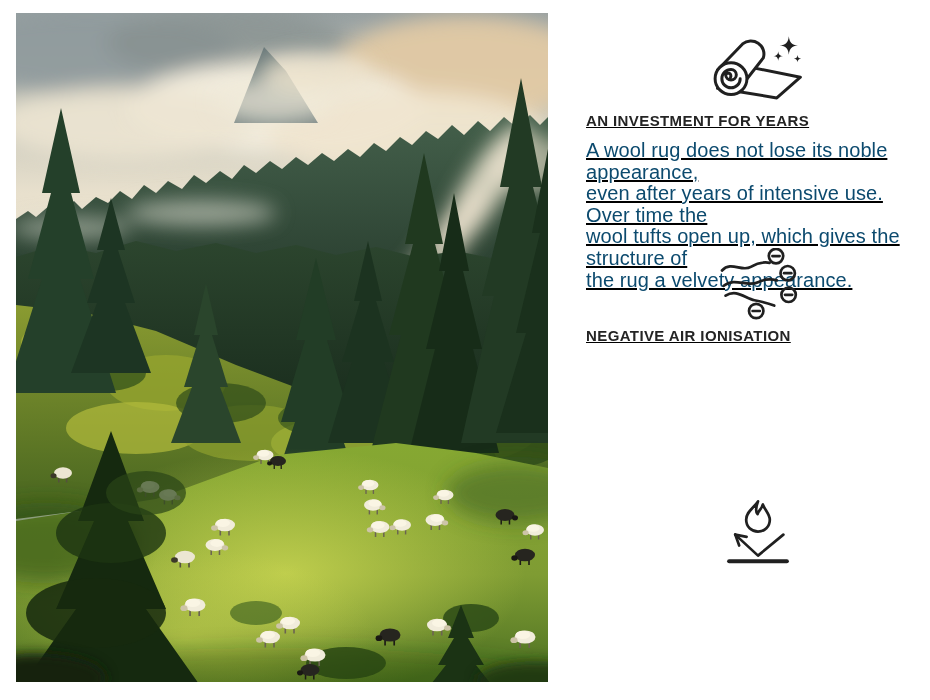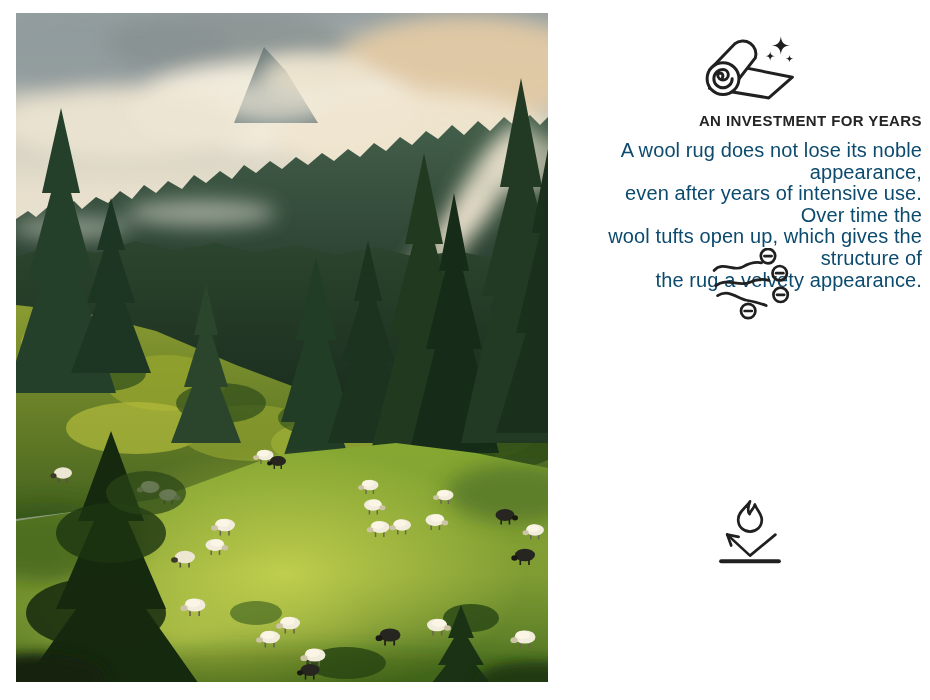--- a/index.html
+++ b/index.html
@@ -4,21 +4,21 @@
 <style>
   * { margin:0; padding:0; box-sizing:border-box; }
   html,body { background:#ffffff; }
   body { font-family:"Liberation Sans", sans-serif; }
   .page { position:relative; width:930px; height:700px; background:#ffffff; overflow:hidden; }
 
   .photo-wrap { position:absolute; left:16px; top:13px; width:532px; height:669px; overflow:hidden; }
   .photo-wrap svg { display:block; width:532px; height:669px; }
 
   .features { position:absolute; left:578px; top:0; width:344px; height:700px; }
-  .feature { position:absolute; left:0; width:344px; text-align:right; }
+  .feature { position:absolute; left:8px; width:344px; text-align:left;text-decoration:underline; }
   .feature-investment { top:33px; }
   .feature-ionisation { top:248px; }
   .feature-flame { top:495px; }
 
   .icon { height:72px; display:flex; align-items:flex-end; justify-content:center; margin-bottom:7px; }
   .icon svg { display:block; }
 
   .feature h3 {
     font-size:15px; font-weight:700; letter-spacing:.4px; color:#242424;
     margin:0 0 11px 0; text-transform:uppercase;
@@ -235,20 +235,21 @@
             <circle cx="83" cy="28" r="8"></circle>
             <circle cx="84" cy="52" r="8"></circle>
             <circle cx="48" cy="70" r="8"></circle>
             <path d="M66,9 L74,9"></path>
             <path d="M79,28 L87,28"></path>
             <path d="M80,52 L88,52"></path>
             <path d="M44,70 L52,70"></path>
           </g>
         </svg>
       </div>
+      <h3>NEGATIVE AIR IONISATION</h3>
     </section>
 
     <section class="feature feature-flame">
       <div class="icon">
         <svg width="90" height="70" viewBox="0 0 100 80">
           <g stroke="#202020" fill="none" stroke-linecap="round" stroke-linejoin="round">
             <path stroke-width="3.1" d="M50,5 C45,13 36.5,16.5 36.5,26 C36.5,34 42.5,39.5 50,39.5 C57.5,39.5 63.5,34 63.5,26 C63.5,19.5 58.5,16 55.5,8.5 C54.5,13.5 50.5,15.5 49.5,19.5 C46.5,16.5 48,10.5 50,5 Z"></path>
             <path stroke-width="3.1" d="M79,43 L50,67 L24,43"></path>
             <path stroke-width="3.1" d="M24,43 L37,45.5"></path>
             <path stroke-width="3.1" d="M24,43 L28.5,55.5"></path>

